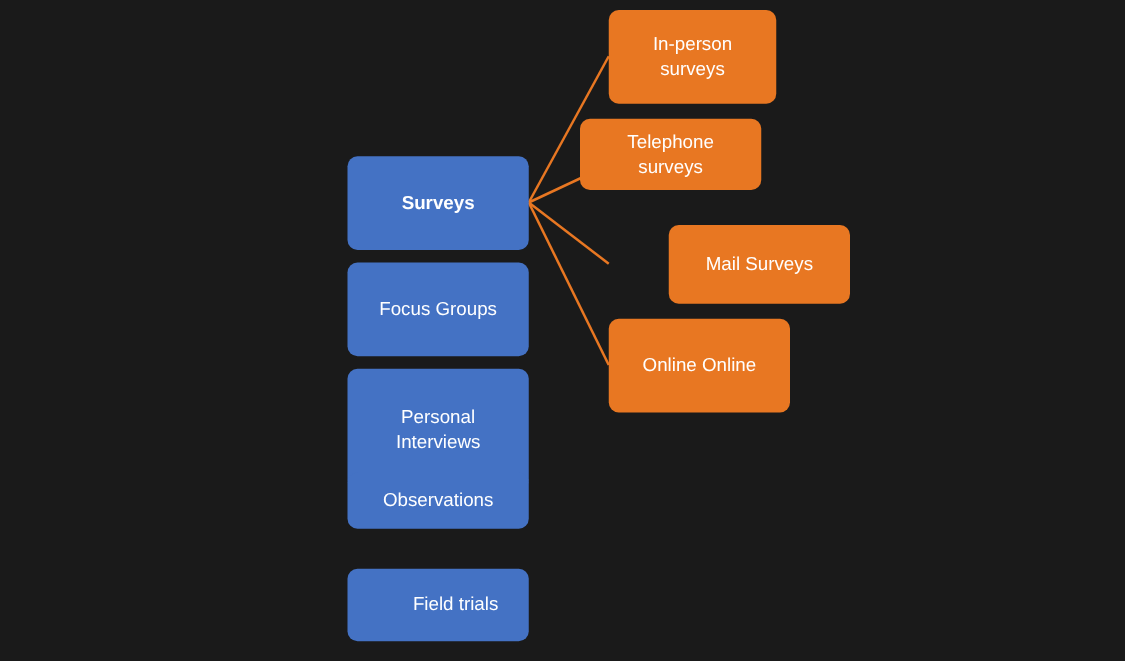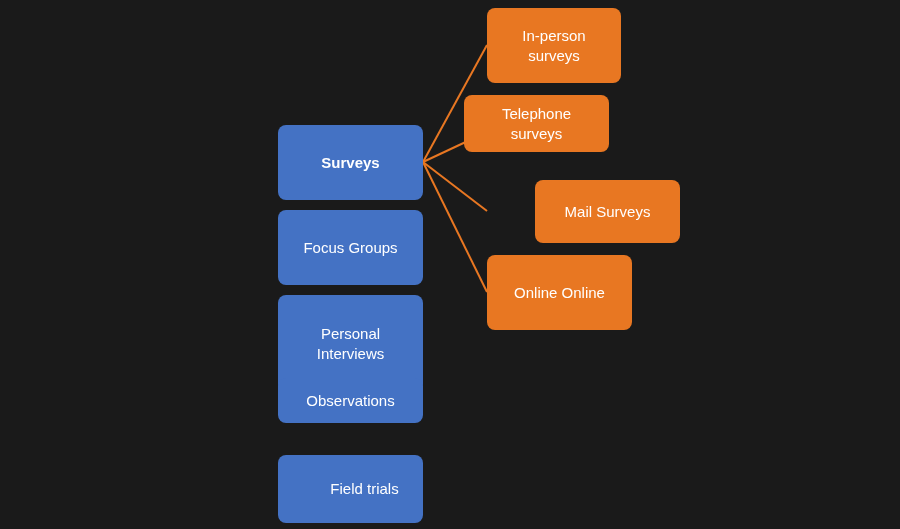--- a/index.html
+++ b/index.html
@@ -65,21 +65,21 @@
   </svg>
 
   <div class="box box-blue box-surveys" style="left:278px; top:125px; width:145px; height:75px;">Surveys</div>
 
   <div class="box box-blue" style="left:278px; top:210px; width:145px; height:75px;">Focus Groups</div>
 
   <div class="box box-blue" style="left:278px; top:295px; width:145px; height:97px;">Personal Interviews</div>
 
   <div class="box box-blue" style="left:278px; top:378px; width:145px; height:45px;">Observations</div>
 
-  <div class="box box-blue" style="left:278px; top:455px; width:145px; height:68px;padding-left:38px;">Field trials</div>
+  <div class="box box-blue" style="left:278px; top:455px; width:145px; height:58px;padding-left:38px;">Field trials</div>
 
   <div class="box box-orange" style="left:487px; top:8px; width:134px; height:75px;">In-person surveys</div>
 
   <div class="box box-orange" style="left:464px; top:95px; width:145px; height:57px;">Telephone surveys</div>
 
   <div class="box box-orange" style="left:487px; top:180px; width:145px; height:63px;margin-left:48px;">Mail Surveys</div>
 
   <div class="box box-orange" style="left:487px; top:255px; width:145px; height:75px;">Online Online</div>
 
 </div>

